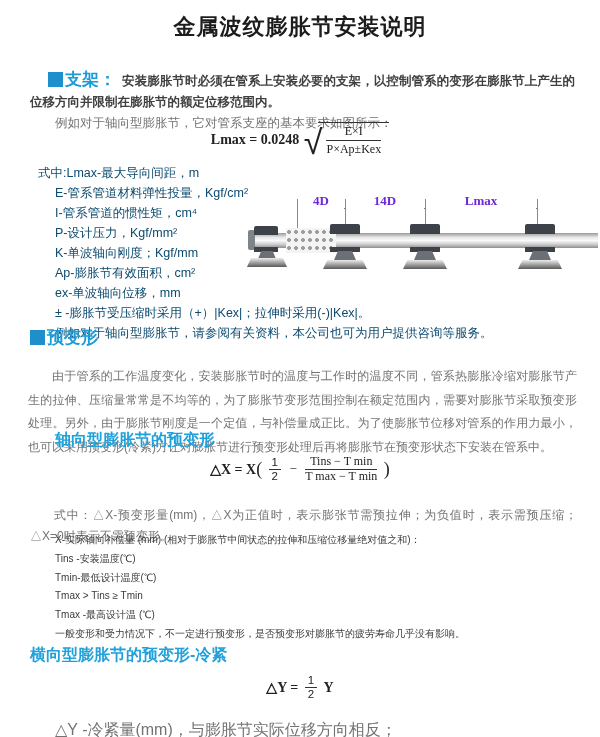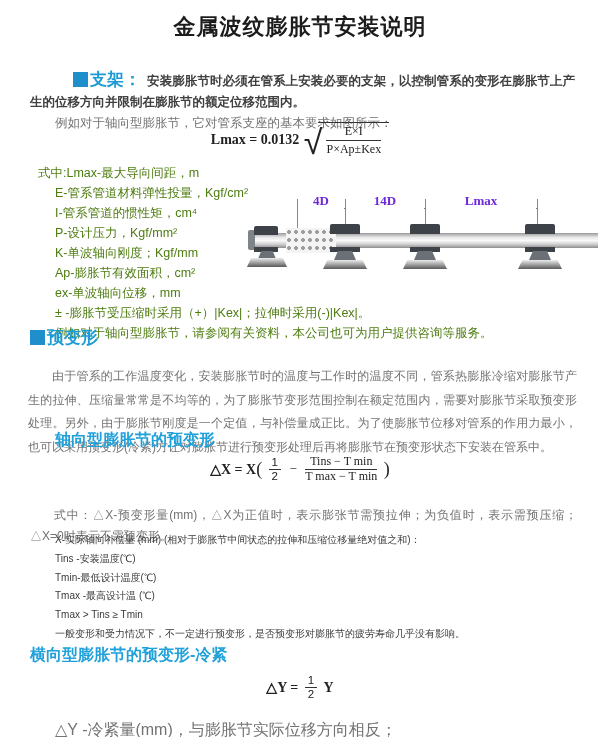--- a/index.html
+++ b/index.html
@@ -5,30 +5,30 @@
   html,body{margin:0;padding:0;background:#fff;}
   .page{position:relative;width:600px;height:737px;background:#ffffff;overflow:hidden;
         font-family:"Liberation Sans",sans-serif;color:#333;padding-left:30px;}
   
   .title{position:absolute;top:12px;left:0;width:600px;text-align:center;
          font-size:22px;font-weight:bold;color:#1c1c1c;letter-spacing:1px;}
   .para{font-size:12.5px;line-height:21px;color:#737373;text-align:justify;}
   .p-support{position:absolute;top:56px;left:30px;width:545px;font-weight:bold;color:#404040;}
   .sq{display:inline-block;width:15px;height:15px;background:#1e8fca;vertical-align:-2px;margin-right:2px;}
   .sec-head{font-size:17px;font-weight:bold;color:#1d9bd5;}
-  .inline-head{display:inline-block;text-indent:0;margin-left:43px;margin-right:6px;}
+  .inline-head{display:inline-block;text-indent:0;margin-left:18px;margin-right:6px;}
   .p-example{position:absolute;top:100px;left:30px;width:545px;text-indent:2em;font-weight:normal;}
   .p-predeform{position:absolute;top:353px;left:28px;width:549px;text-indent:2em;font-size:12px;line-height:23.5px;}
   .h-predeform{position:absolute;top:326px;left:30px;}
   .h-axial{position:absolute;top:430px;left:55px;font-size:16px;font-weight:bold;color:#21a1da;}
   .h-lateral{position:absolute;top:645px;left:30px;font-size:16px;font-weight:bold;color:#21a1da;}
   .p-dx{position:absolute;top:493px;left:30px;width:547px;text-indent:2em;font-size:12px;line-height:21px;}
   .p-dy{position:absolute;top:703px;left:55px;width:520px;font-size:16px;}
   
-  .defs{position:absolute;top:163px;left:38px;width:540px;font-size:12.5px;line-height:20px;color:#4d7c0f;}
+  .defs{position:absolute;top:163px;left:38px;width:540px;font-size:12.5px;line-height:20px;color:#0c4a6e;}
   .defs .def{white-space:nowrap;}
   .defs .def + .def{padding-left:17px;}
   .items{position:absolute;top:531px;left:55px;width:520px;font-size:10px;line-height:18.8px;color:#3a3a3a;}
   
   .formula{position:absolute;left:0;width:600px;text-align:center;color:#222;}
   .f-lmax{top:122px;}
   .f-dx{top:455px;}
   .f-dy{top:674px;}
   .f-bold{font-family:"Liberation Serif",serif;font-weight:bold;font-size:14px;}
   .var{font-family:"Liberation Serif",serif;font-size:12px;}
@@ -76,21 +76,21 @@
 <div class="page">
 
   <div class="title">金属波纹膨胀节安装说明</div>
 
   <p class="para p-support">
     <span class="sec-head inline-head"><span class="sq"></span><span>支架：</span></span><span>安装膨胀节时必须在管系上安装必要的支架，以控制管系的变形在膨胀节上产生的位移方向并限制在膨胀节的额定位移范围内。</span>
   </p>
   <p class="para p-example">例如对于轴向型膨胀节，它对管系支座的基本要求如图所示：</p>
 
   <div class="formula f-lmax">
-    <span class="f-bold">Lmax = 0.0132</span>
+    <span class="f-bold">Lmax = 0.0248</span>
     <span class="radical">√</span><span class="sqrt-box"><span class="num var">E×I</span><span class="den var">P×Ap±Kex</span></span>
   </div>
 
   <div class="defs">
     <div class="def">式中:Lmax-最大导向间距，m</div>
     <div class="def">E-管系管道材料弹性投量，Kgf/cm²</div>
     <div class="def">I-管系管道的惯性矩，cm⁴</div>
     <div class="def">P-设计压力，Kgf/mm²</div>
     <div class="def">K-单波轴向刚度；Kgf/mm</div>
     <div class="def">Ap-膨胀节有效面积，cm²</div>
@@ -149,22 +149,22 @@
     <span class="sfrac"><span class="n var">Tins − T min</span><span class="d var">T max − T min</span></span>
     <span class="paren">)</span>
   </div>
 
   <p class="para p-dx">式中：△X-预变形量(mm)，△X为正值时，表示膨张节需预拉伸；为负值时，表示需预压缩；△X=0时表示不需预变形。</p>
 
   <div class="items">
     <div>X-实际轴向补偿量 (mm) (相对于膨胀节中间状态的拉伸和压缩位移量绝对值之和)：</div>
     <div>Tins -安装温度(℃)</div>
     <div>Tmin-最低设计温度(℃)</div>
+    <div>Tmax &gt; Tins ≥ Tmin</div>
     <div>Tmax -最高设计温 (℃)</div>
-    <div>Tmax &gt; Tins ≥ Tmin</div>
     <div>一般变形和受力情况下，不一定进行预变形，是否预变形对膨胀节的疲劳寿命几乎没有影响。</div>
   </div>
 
   <div class="h-lateral">横向型膨胀节的预变形-冷紧</div>
 
   <div class="formula f-dy">
     <span class="f-bold">△Y =</span>
     <span class="sfrac"><span class="n">1</span><span class="d">2</span></span>
     <span class="f-bold">Y</span>
   </div>

